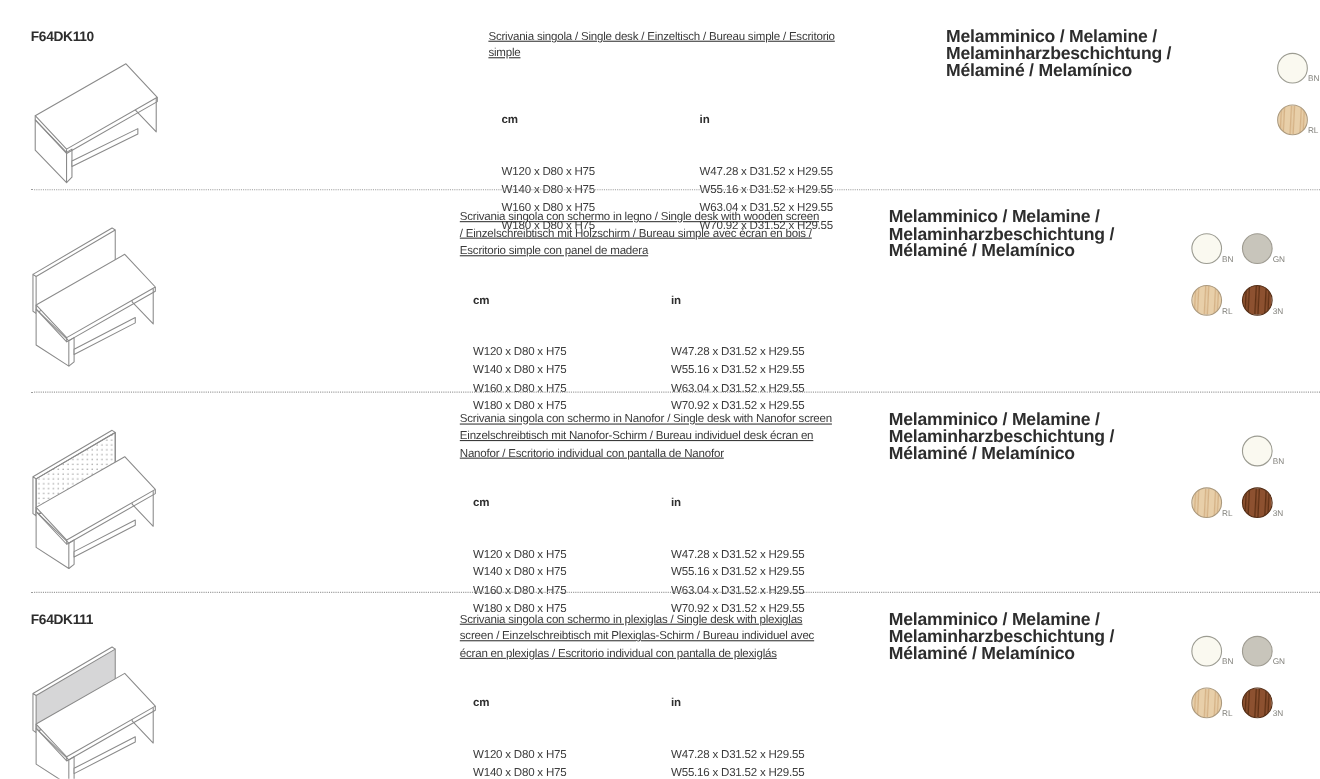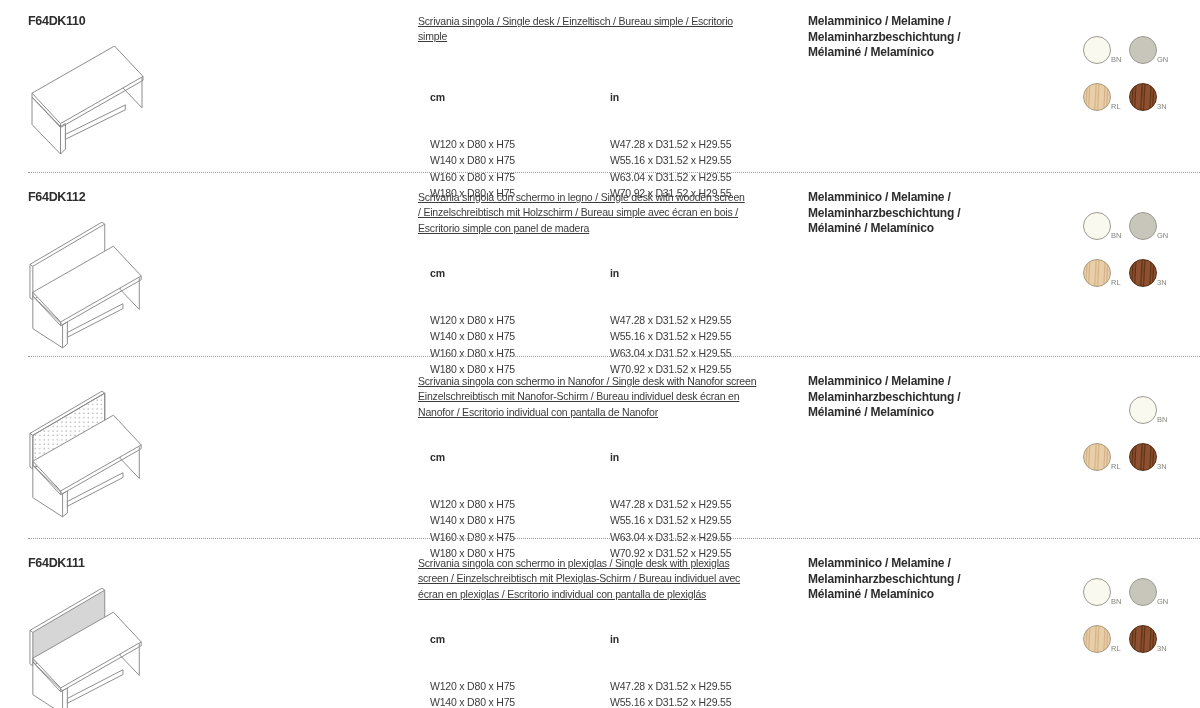--- a/index.html
+++ b/index.html
@@ -1,33 +1,33 @@
 <!DOCTYPE html>
 <html><head>
 <meta charset="utf-8">
 <style>
   * { margin:0; padding:0; box-sizing:border-box; }
   html,body { width:1200px; height:708px; overflow:hidden; background:#fff; }
   body { font-family:"Liberation Sans","DejaVu Sans",sans-serif; color:#3b3b3b; letter-spacing:-0.15px; }
   .page { width:1200px; height:708px; padding-left:28px; }
   .product-row { display:grid; grid-template-columns:390px 390px 275px 1fr; position:relative; }
   .product-row.sep { border-top:1px dotted #9b9b9b; }
-  .row-1 { height:172px; padding-top:14px; }
+  .row-1 { height:172px; padding-top:26px;gap:26px; }
   .row-2 { height:184px; padding-top:17px; }
   .row-3 { height:182px; padding-top:17px; }
   .row-4 { height:170px; padding-top:17px; }
   .code { font-size:12.5px; font-weight:bold; color:#2d2d2d; letter-spacing:-0.3px; line-height:15px; }
   .desk-svg { display:block; margin:17px 0 0 1px; height:110px; }
   .desk-svg.screened { height:131px; margin-top:15px; }
   .desc-col { position:relative; padding-right:8px;text-decoration:underline; }
   .description { font-size:10.5px; line-height:15.4px; white-space:pre-line; letter-spacing:-0.2px; }
   .dims { position:absolute; top:75px; left:12px; display:grid; grid-template-columns:180px auto; }
   .dim-header { font-size:10.5px; font-weight:bold; color:#2d2d2d; line-height:16.2px; }
   .dim-values { font-size:10.5px; line-height:16.2px; white-space:pre-line; letter-spacing:-0.2px;margin-top:31px; }
-  .material { font-size:12px; font-weight:bold; color:#2d2d2d; line-height:15.5px; white-space:pre-line; letter-spacing:-0.2px; }
+  .material { font-size:16px; font-weight:bold; color:#2d2d2d; line-height:15.5px; white-space:pre-line; letter-spacing:-0.2px; }
   .swatch-col { display:grid; grid-template-columns:46px 46px; margin-top:3px; align-content:start; }
   .swatch-cell { width:46px; height:47px; display:flex; flex-direction:row; align-items:flex-end; }
   .swatch-circle { width:28px; height:28px; border-radius:50%; border:1px solid #9c9c92; background:#f5f5f5; }
   .swatch-label { font-size:7.5px; color:#83827c; margin-top:2px; line-height:8px; letter-spacing:0; }
   svg { overflow:visible; }
 </style>
 </head>
 <body>
 
 <div class="page">
@@ -87,21 +87,20 @@
       </div>
       <div class="swatch-cell">
         <div class="swatch-circle" style="border-color: rgb(83, 45, 21); background: repeating-linear-gradient(93deg, rgb(141, 81, 48) 0px, rgb(141, 81, 48) 2px, rgb(95, 49, 21) 3px, rgb(141, 81, 48) 4.5px, rgb(95, 49, 21) 6px, rgb(141, 81, 48) 7px, rgb(141, 81, 48) 9px);"></div>
         <div class="swatch-label">3N</div>
       </div>
     </div>
   </section>
 
   <section class="product-row row-2 sep">
     <div class="col">
-      <h3 class="code">F64DK112</h3>
       <svg class="desk-svg screened" viewBox="0 0 122 136" width="117" height="131">
         <g fill="none" stroke="#8a8a8a" stroke-width="1" stroke-linejoin="round">
           <polyline points="4,48 1,46 1,81 4,83"></polyline>
           <polyline points="1,46 76,2 79,4"></polyline>
           <polygon points="4,48 79,4 79,38 4,83" fill="#ffffff"></polygon>
           <polygon points="4,79 35,109 35,133 4,113" fill="#fff"></polygon>
           <polyline points="35,109 40,106 40,129 35,133"></polyline>
           <polygon points="95,39 115,60 115,93 95,72" fill="#fff"></polygon>
           <polygon points="40,117 98,87 98,92 40,122" fill="#fff"></polygon>
           <polygon points="4,75 88,27 117,58 33,106" fill="#fff"></polygon>

